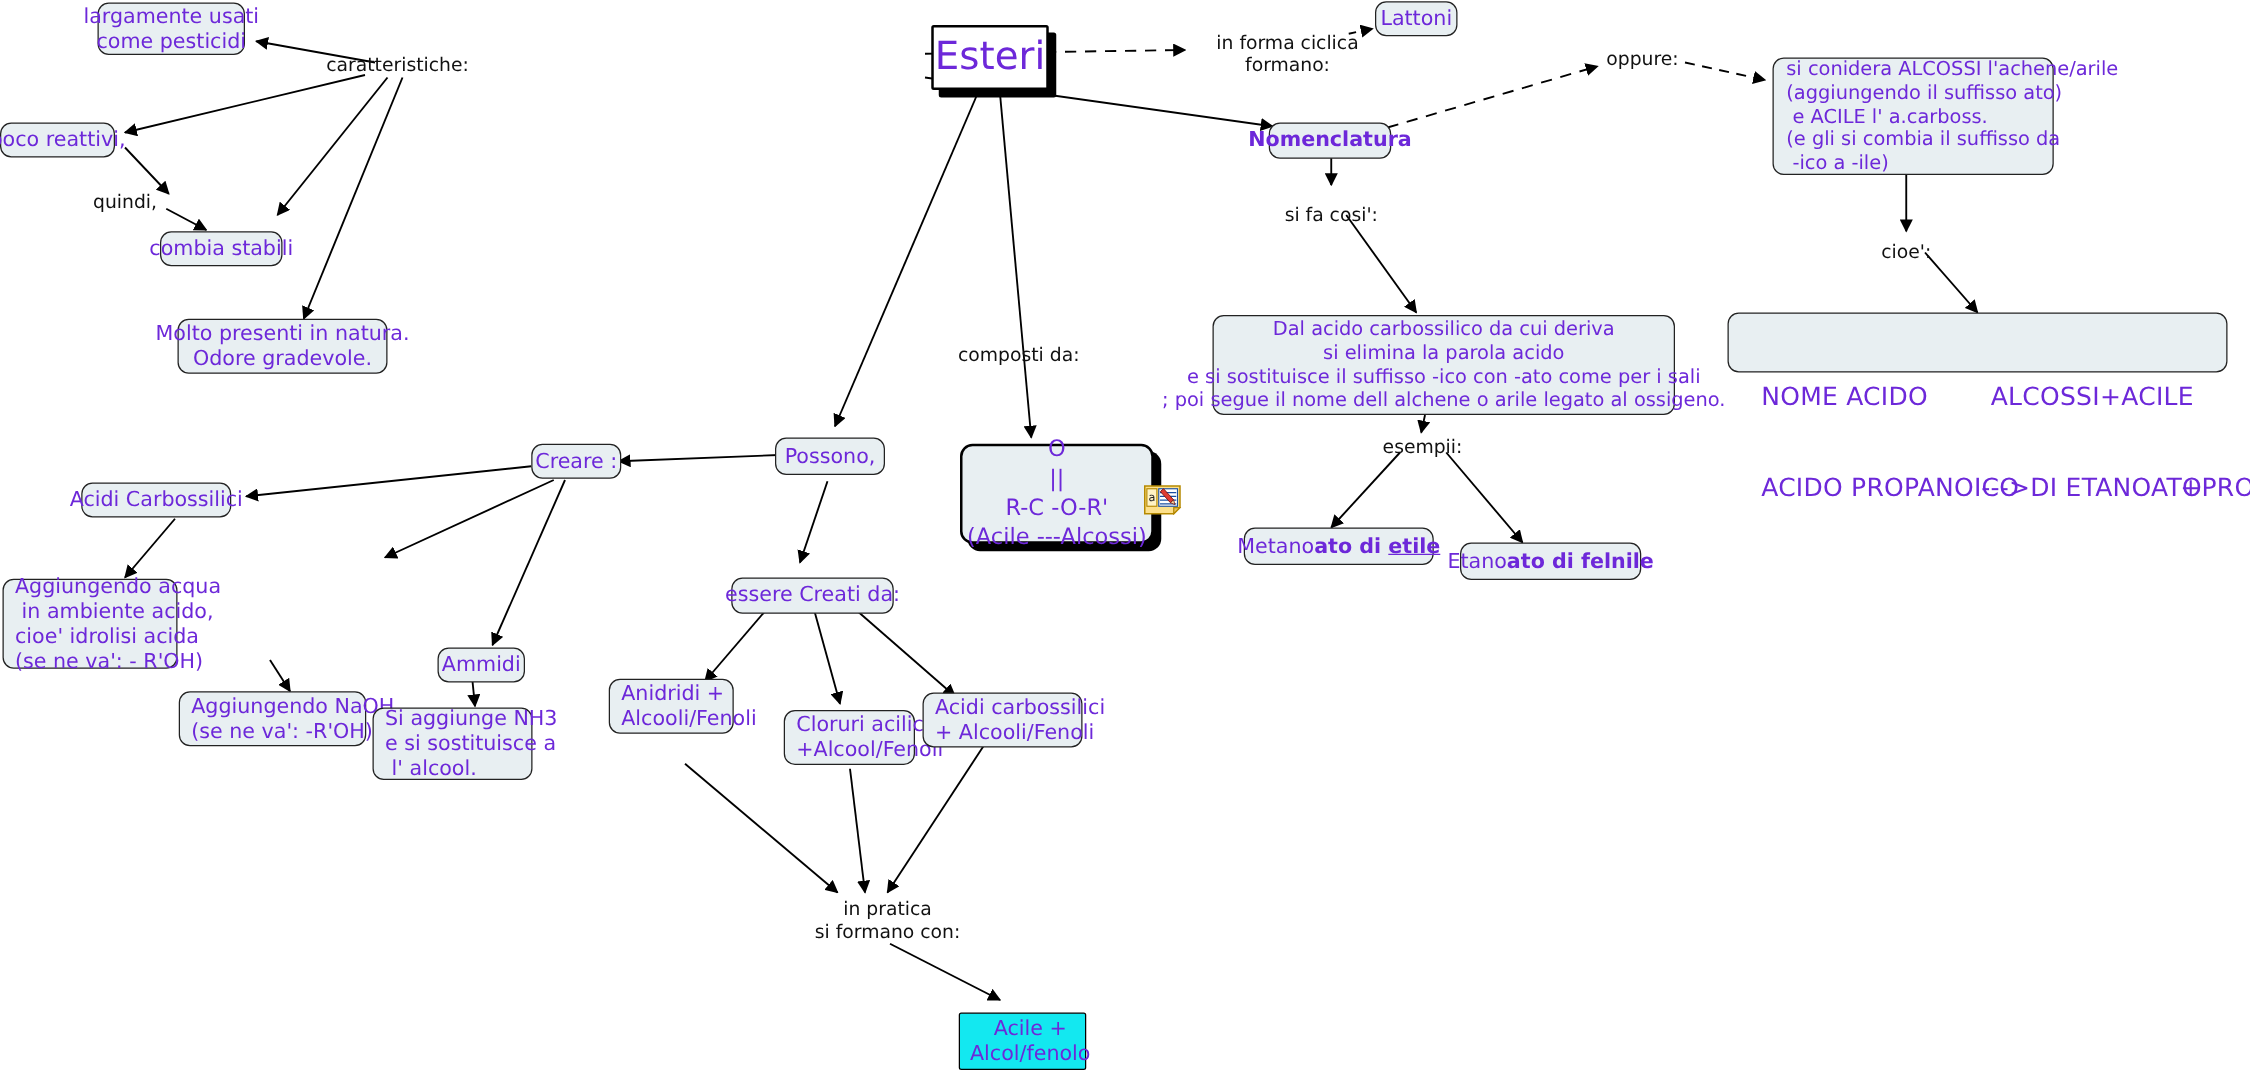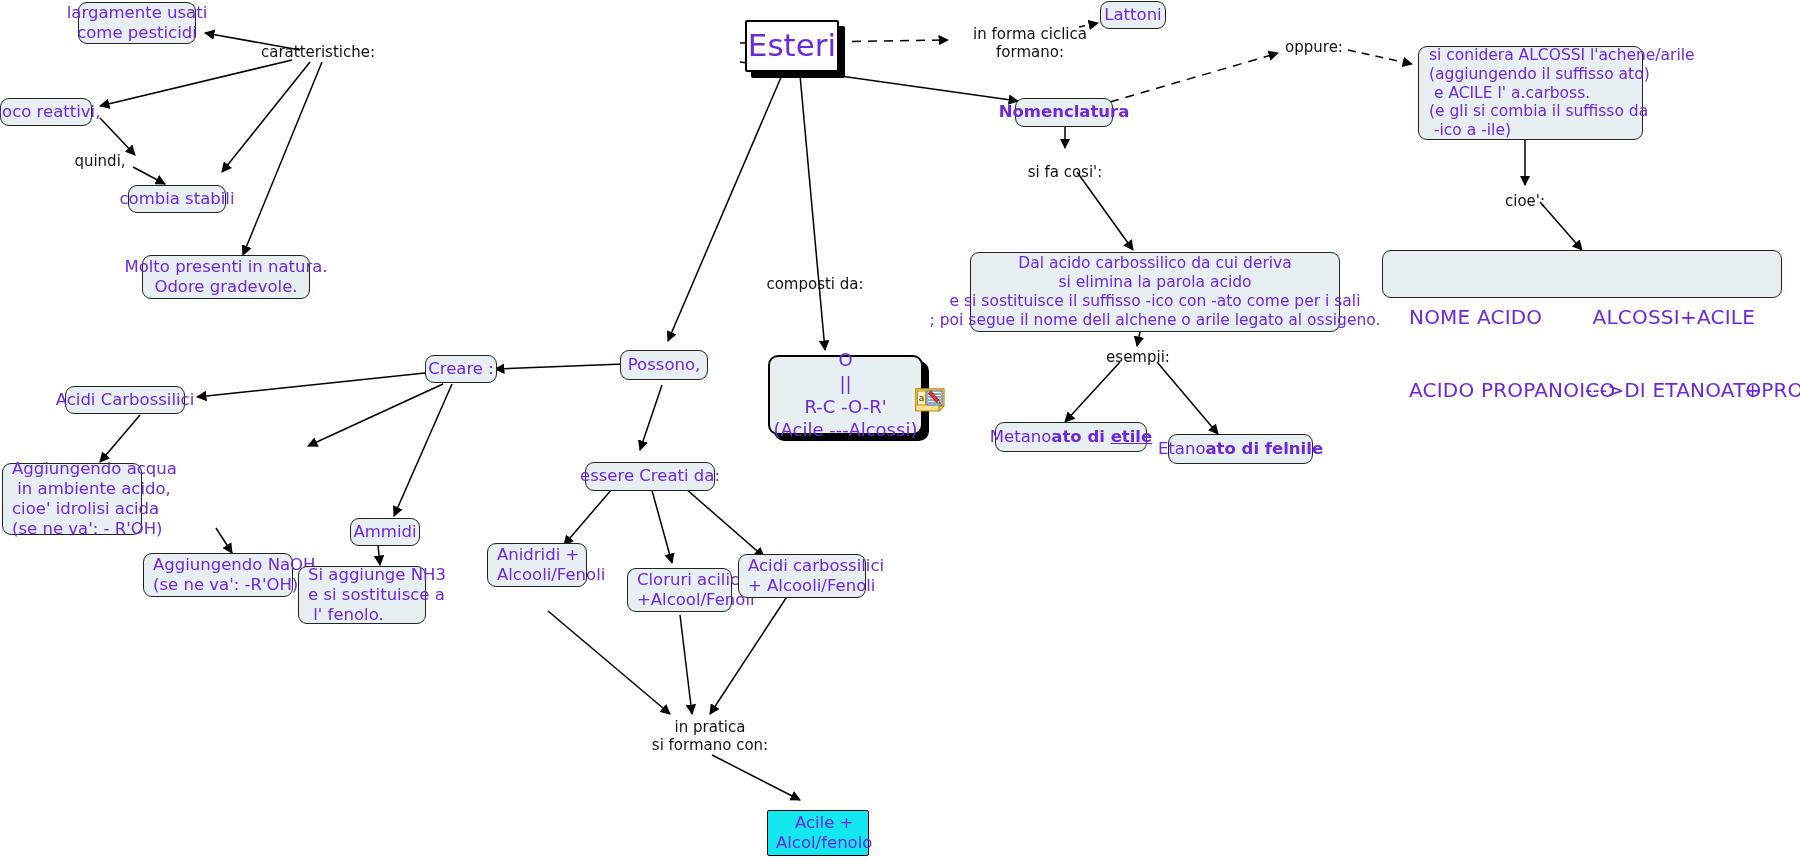--- a/index.html
+++ b/index.html
@@ -279,21 +279,21 @@
 (se ne va': - R'OH)</div>
 
 
   <div class="node left" style="left:143px;top:553px;width:150px;height:44px;">Aggiungendo NaOH
 (se ne va': -R'OH)</div>
 
   <div class="node" style="left:350px;top:518px;width:70px;height:28px;">Ammidi</div>
 
   <div class="node left" style="left:298px;top:566px;width:128px;height:58px;">Si aggiunge NH3
 e si sostituisce a
- l' fenolo.</div>
+ l' alcool.</div>
 
   <div class="node" style="left:585px;top:450px;width:130px;height:29px;margin-top:12px;">essere Creati da:</div>
 
   <div class="node left" style="left:487px;top:543px;width:100px;height:44px;">Anidridi +
 Alcooli/Fenoli</div>
 
   <div class="node left" style="left:627px;top:568px;width:105px;height:44px;">Cloruri acilici
 +Alcool/Fenoli</div>
 
   <div class="node left" style="left:738px;top:554px;width:128px;height:44px;">Acidi carbossilici

